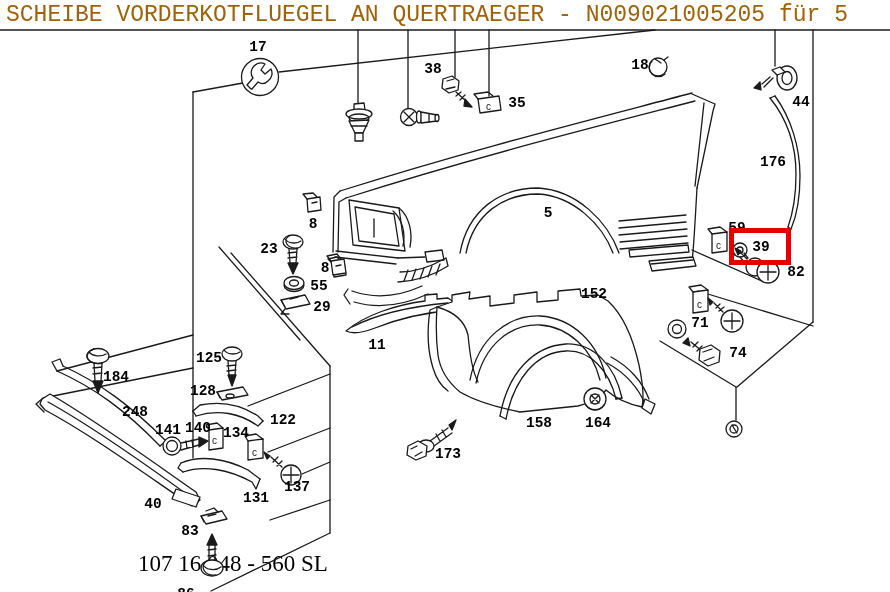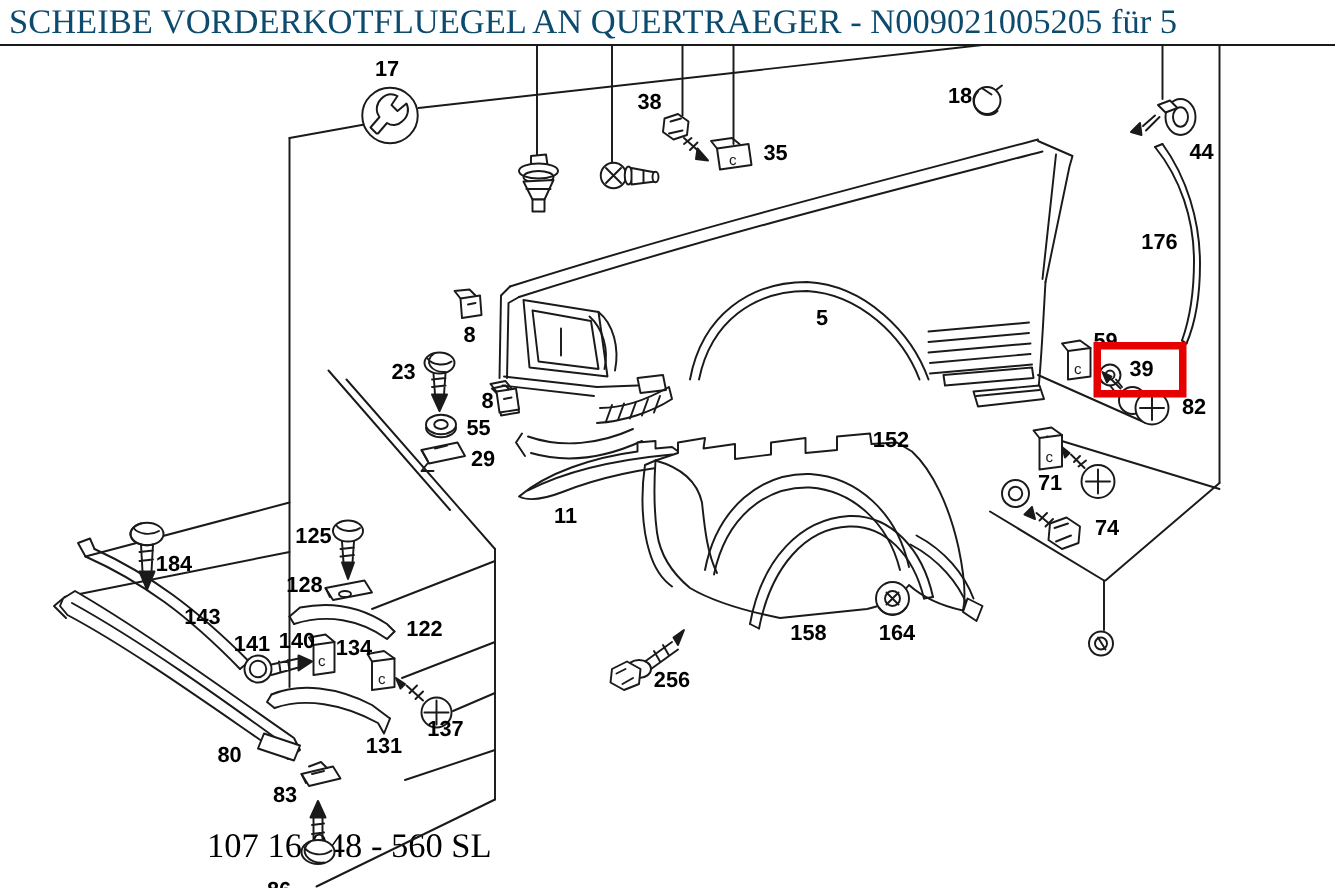--- a/index.html
+++ b/index.html
@@ -1,24 +1,24 @@
 <!DOCTYPE html>
 <html><head>
 <meta charset="utf-8">
 <style>
   html,body{margin:0;padding:0;background:#fff;}
   .stage{position:relative;width:890px;height:592px;background:#fff;overflow:hidden;
          font-family:"Liberation Sans",sans-serif;}
   .title{position:absolute;left:6px;top:2px;width:884px;white-space:nowrap;overflow:hidden;
-         font-family:Liberation Serif, serif;font-size:23px;color:#0c4a6e;z-index:5;}
+         font-family:Liberation Mono, monospace;font-size:23px;color:#a16207;z-index:5;}
   .caption{position:absolute;left:138px;top:551px;font-family:"Liberation Serif",serif;
            font-size:23px;color:#000;z-index:1;white-space:nowrap;}
   .art{position:absolute;left:0;top:0;z-index:2;}
   .pn{position:absolute;transform:translate(-50%,-50%);font-size:14.5px;font-weight:bold;
-      color:#000;z-index:3;line-height:1;cursor:pointer;}
+      color:#000;z-index:3;line-height:1;cursor:pointer;font-family:Liberation Mono, monospace;}
   .hl{position:absolute;left:729px;top:228px;width:62px;height:37px;border:5px solid #e60000;
       z-index:4;box-sizing:border-box;background:transparent;}
   svg text{font-family:"Liberation Sans",sans-serif;}
 </style>
 </head>
 <body>
 
 <div class="stage">
 
   <div class="caption">107 16 048 - 560 SL</div>
@@ -347,30 +347,30 @@
   <div class="pn" style="left:737px;top:228px">59</div>
   <div class="pn" style="left:761px;top:247px">39</div>
   <div class="pn" style="left:796px;top:272px">82</div>
   <div class="pn" style="left:594px;top:294px">152</div>
   <div class="pn" style="left:700px;top:323px">71</div>
   <div class="pn" style="left:377px;top:345px">11</div>
   <div class="pn" style="left:738px;top:353px">74</div>
   <div class="pn" style="left:209px;top:358px">125</div>
   <div class="pn" style="left:116px;top:377px">184</div>
   <div class="pn" style="left:203px;top:391px">128</div>
-  <div class="pn" style="left:135px;top:412px">143</div>
+  <div class="pn" style="left:135px;top:412px">248</div>
   <div class="pn" style="left:283px;top:420px">122</div>
   <div class="pn" style="left:539px;top:423px">158</div>
   <div class="pn" style="left:598px;top:423px">164</div>
   <div class="pn" style="left:168px;top:430px">141</div>
   <div class="pn" style="left:198px;top:428px">140</div>
-  <div class="pn" style="left:448px;top:454px">256</div>
+  <div class="pn" style="left:448px;top:454px">173</div>
   <div class="pn" style="left:236px;top:433px">134</div>
   <div class="pn" style="left:297px;top:487px">137</div>
   <div class="pn" style="left:256px;top:498px">131</div>
-  <div class="pn" style="left:153px;top:504px">80</div>
+  <div class="pn" style="left:153px;top:504px">40</div>
   <div class="pn" style="left:190px;top:531px">83</div>
   <div class="pn" style="left:186px;top:594px">86</div>
 
   <div class="hl" style="border-color: rgb(230, 0, 0);"></div>
 
   <div class="title">SCHEIBE VORDERKOTFLUEGEL AN QUERTRAEGER - N009021005205 für 5</div>
 </div>
 
 </body></html>

